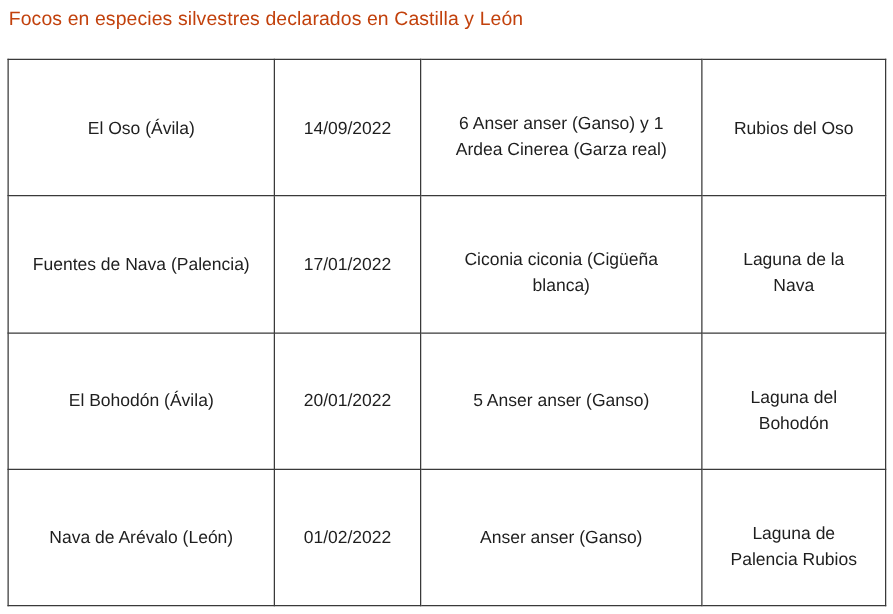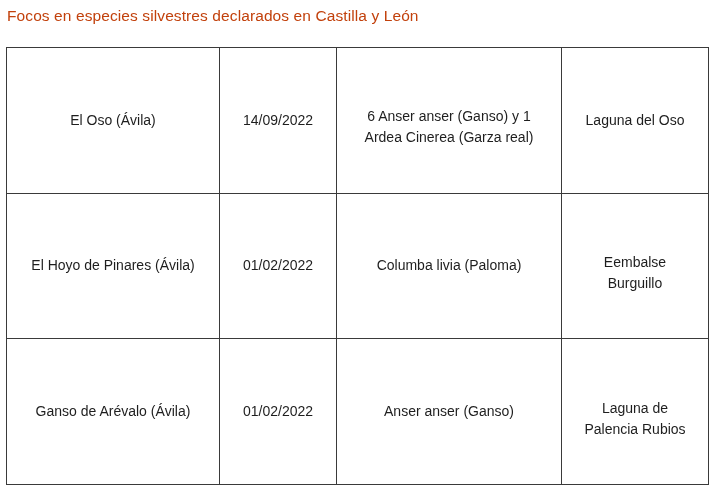--- a/index.html
+++ b/index.html
@@ -68,32 +68,42 @@
       <col class="col-species">
       <col class="col-place">
     </colgroup>
     <tbody>
       <tr>
         <td>El Oso (Ávila)</td>
         <td>14/09/2022</td>
         <td>
             <span class="cell-inner">6 Anser anser (Ganso) y 1 Ardea Cinerea (Garza real)</span>
           </td>
-        <td>Laguna del Oso</td>
+        <td>Rubios del Oso</td>
       </tr>
       <tr>
-        <td>El Hoyo de Pinares (Ávila)</td>
-        <td>01/02/2022</td>
-        <td>Columba livia (Paloma)</td>
+        <td>Fuentes de Nava (Palencia)</td>
+        <td>17/01/2022</td>
         <td>
-            <span class="cell-inner">Eembalse Burguillo</span>
+            <span class="cell-inner">Ciconia ciconia (Cigüeña blanca)</span>
+          </td>
+        <td>
+            <span class="cell-inner">Laguna de la Nava</span>
           </td>
       </tr>
       <tr>
-        <td>Ganso de Arévalo (Ávila)</td>
+        <td>El Bohodón (Ávila)</td>
+        <td>20/01/2022</td>
+        <td>5 Anser anser (Ganso)</td>
+        <td>
+            <span class="cell-inner">Laguna del Bohodón</span>
+          </td>
+      </tr>
+      <tr>
+        <td>Nava de Arévalo (León)</td>
         <td>01/02/2022</td>
         <td>Anser anser (Ganso)</td>
         <td>
             <span class="cell-inner">Laguna de Palencia Rubios</span>
           </td>
       </tr>
     </tbody>
   </table>
 </div>
 

